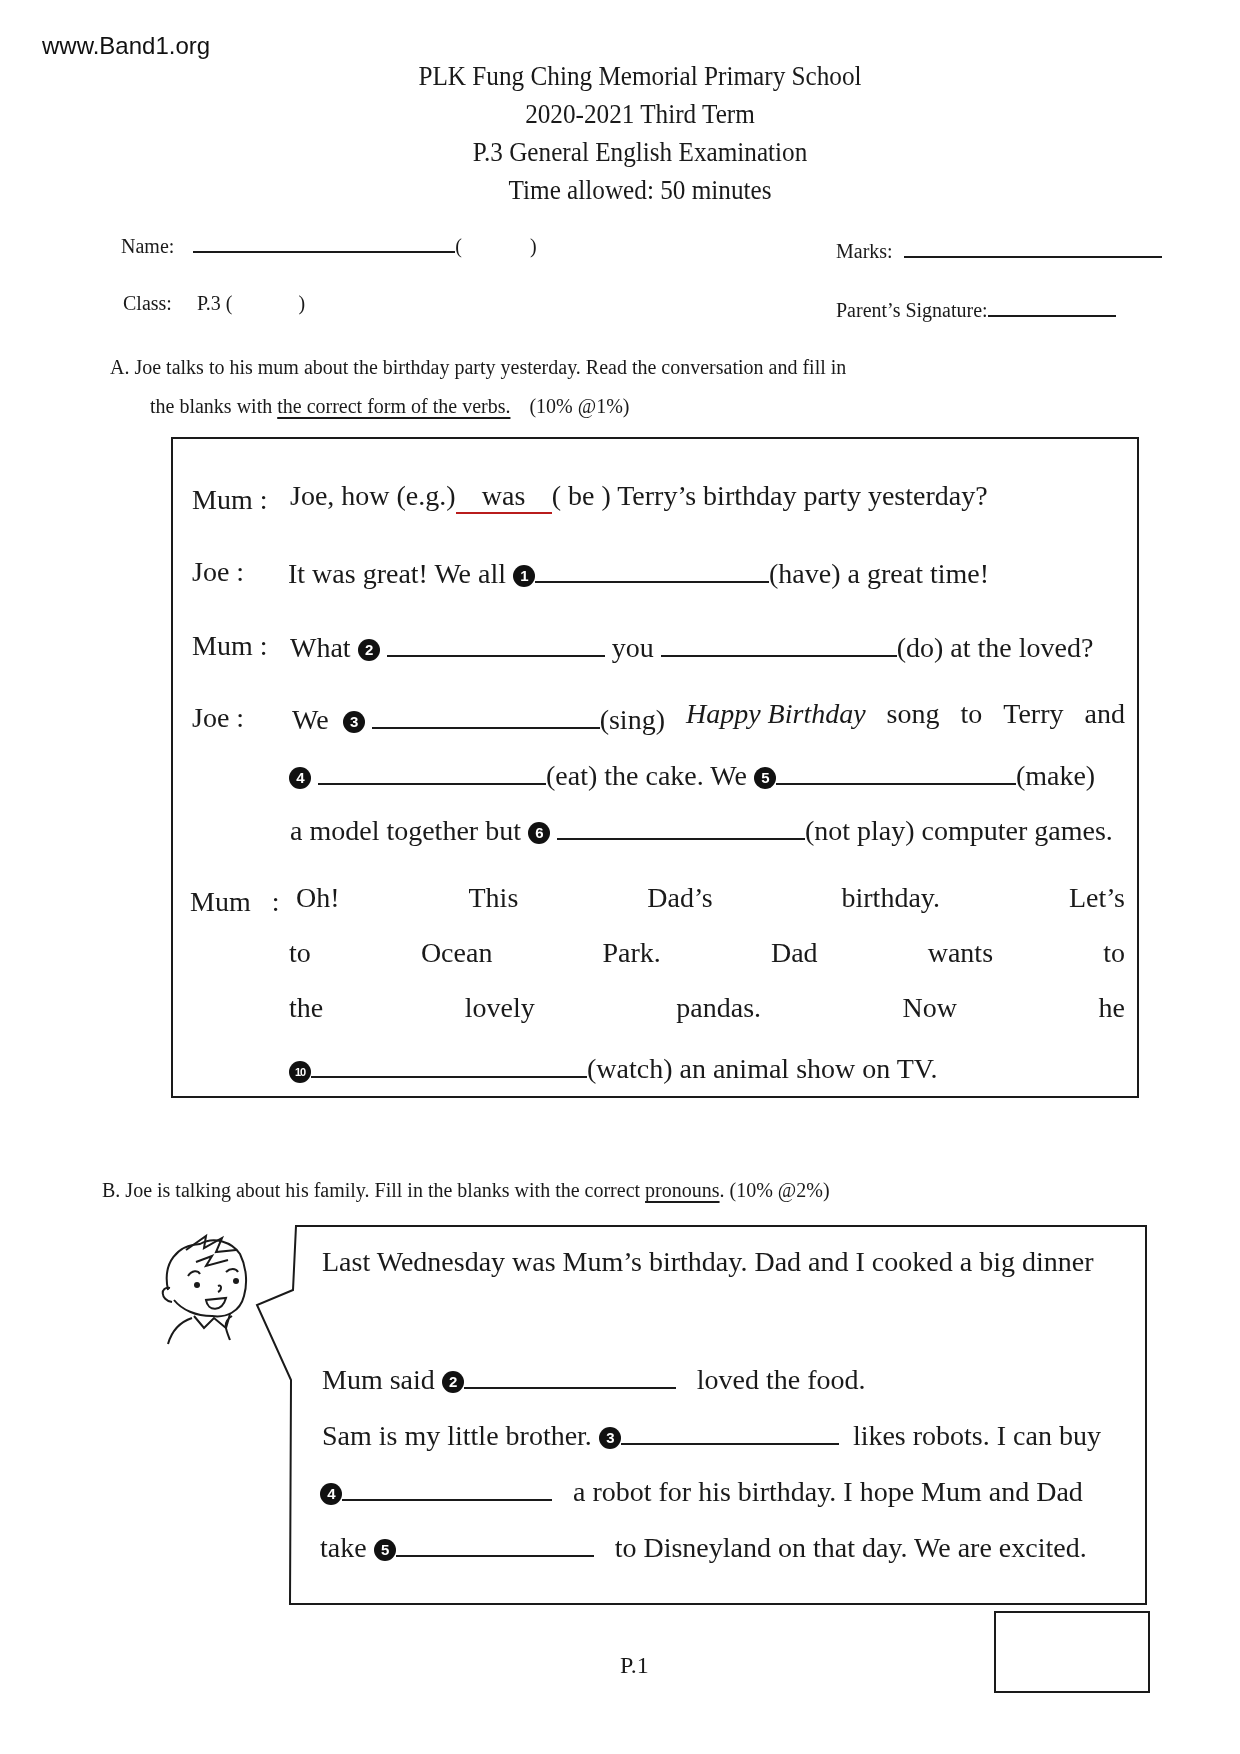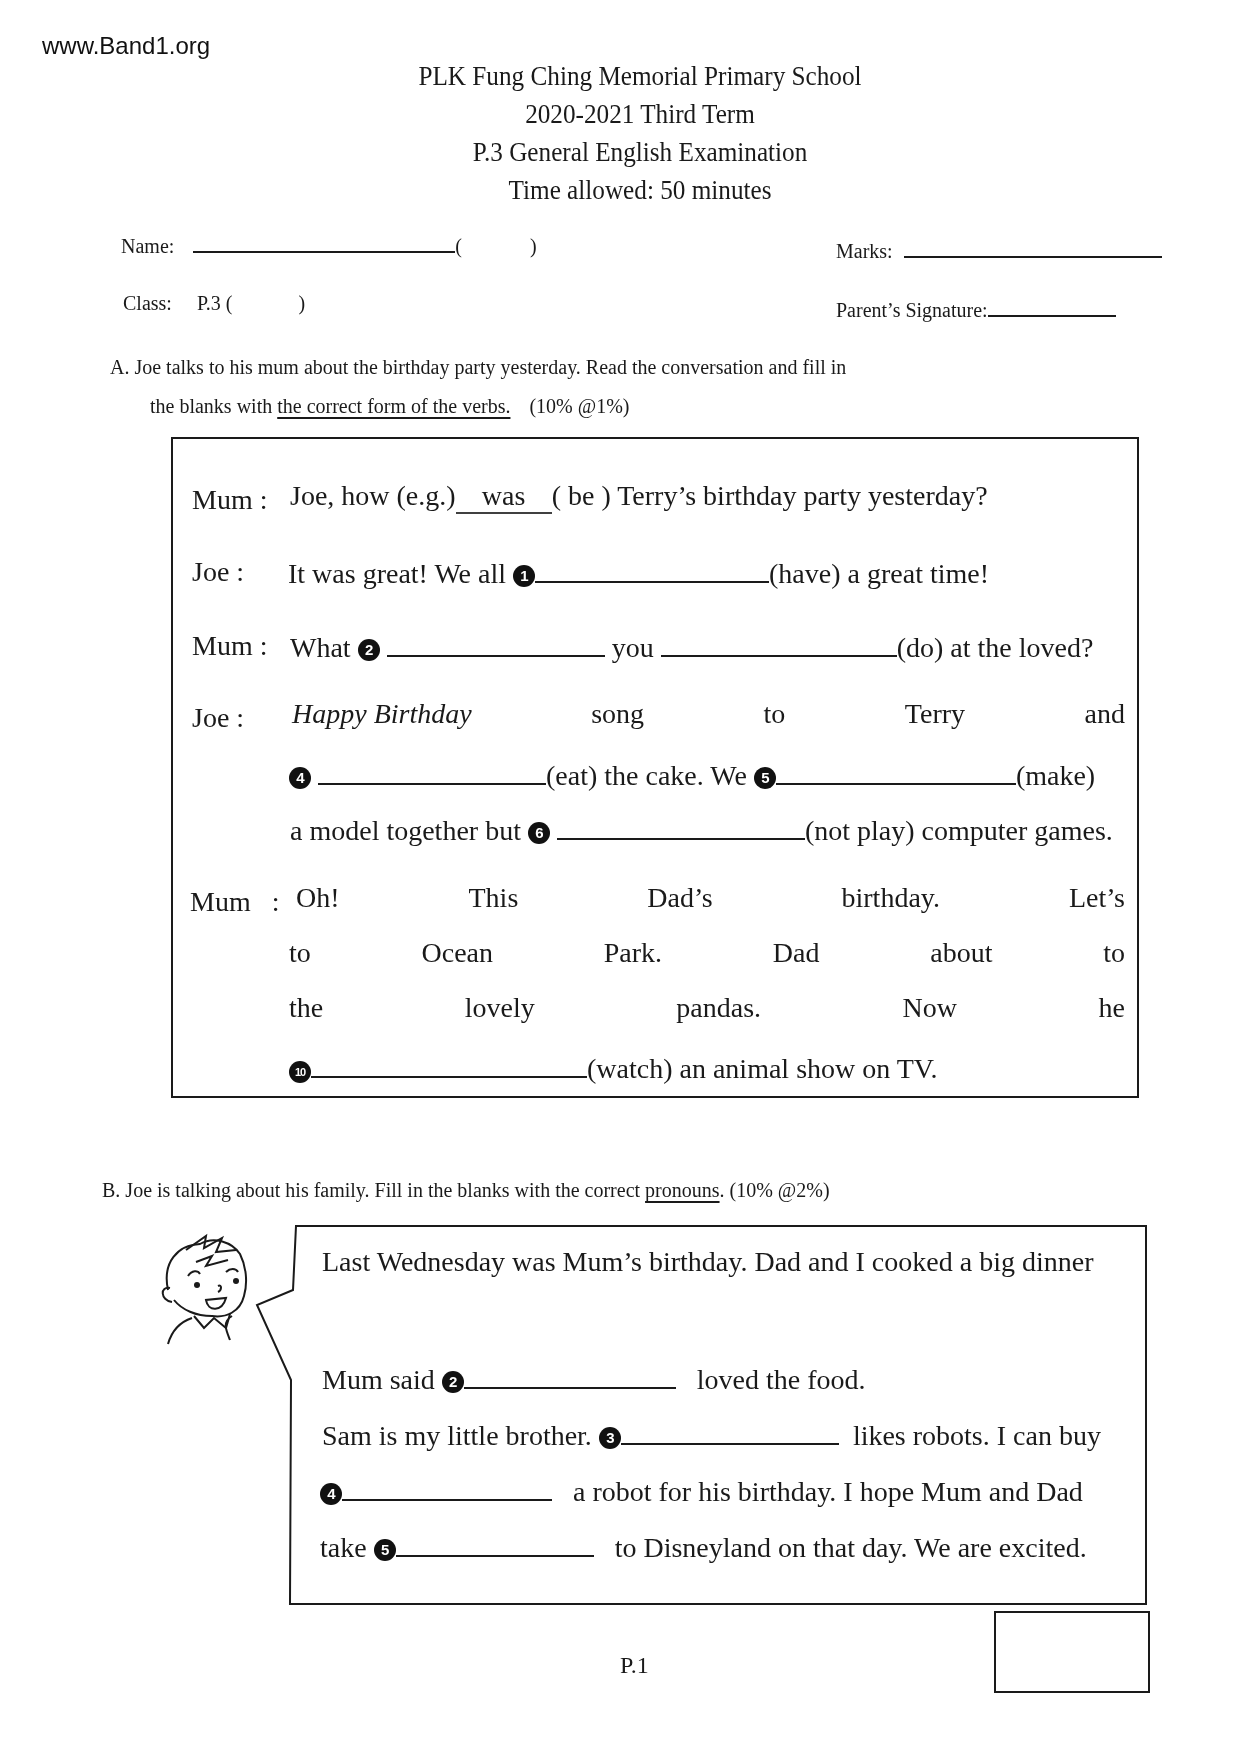--- a/index.html
+++ b/index.html
@@ -12,21 +12,21 @@
   .blank { display: inline-block; border-bottom: 2px solid #1a1a1a; height: 1.05em; vertical-align: baseline; }
   .paren { display: inline-block; }
   .num { display: inline-block; width: 22px; height: 22px; border-radius: 50%; background: #111; color: #fff;
          font-family: "Liberation Sans", "DejaVu Sans", sans-serif; font-weight: bold; font-size: 15px;
          text-align: center; line-height: 22px; vertical-align: 2px; letter-spacing: -1px; }
   .num.small { font-size: 11px; }
   .box { position: absolute; border: 2px solid #1a1a1a; }
   .line { font-size: 28px; position: absolute; white-space: nowrap; }
   .spk { position: absolute; font-size: 28px; }
   .u { text-decoration: underline; text-underline-offset: 4px; }
-  .example { display: inline-block; border-bottom: 2px solid #404040; text-align: center; line-height: 1.1; }
+  .example { display: inline-block; border-bottom: 2px solid #b91c1c; text-align: center; line-height: 1.1; }
   i { font-style: italic; }
   .just { display: flex; justify-content: space-between; }
 </style>
 </head>
 <body>
 
 <div class="abs watermark">www.Band1.org</div>
 
 <div class="abs hdr" style="top:60px;">PLK Fung Ching Memorial Primary School</div>
 <div class="abs hdr" style="top:98px;">2020-2021 Third Term</div>
@@ -76,20 +76,21 @@
 <div class="line" style="left:290px; top:626px;">
   <span>What</span>
   <span class="num">2</span>
   <span class="blank" style="width:218px;"></span>
   <span>you</span>
   <span class="blank" style="width:236px;"></span><span>(do) at the loved?</span>
 </div>
 
 <div class="spk" style="left:192px; top:702px;">Joe :</div>
 <div class="line just" style="left:292px; top:698px; width:833px;">
+  <span><span>We</span>&nbsp;&nbsp;<span class="num">3</span>&nbsp;<span class="blank" style="width:228px;"></span><span>(sing)</span></span>
   <i>Happy Birthday</i>
   <span>song</span>
   <span>to</span>
   <span>Terry</span>
   <span>and</span>
 </div>
 
 <div class="line" style="left:289px; top:754px;">
   <span class="num">4</span>&nbsp;<span class="blank" style="width:228px;"></span><span>(eat) the cake. We</span>
   <span class="num">5</span><span class="blank" style="width:240px;"></span><span>(make)</span>
@@ -107,21 +108,21 @@
   <span>Dad’s</span>
   <span>birthday.</span>
   <span>Let’s</span>
 </div>
 
 <div class="line just" style="left:289px; top:937px; width:836px;">
   <span>to</span>
   <span>Ocean</span>
   <span>Park.</span>
   <span>Dad</span>
-  <span>about</span>
+  <span>wants</span>
   <span>to</span>
 </div>
 
 <div class="line just" style="left:289px; top:992px; width:836px;">
   <span>the</span>
   <span>lovely</span>
   <span>pandas.</span>
   <span>Now</span>
   <span>he</span>
 </div>

